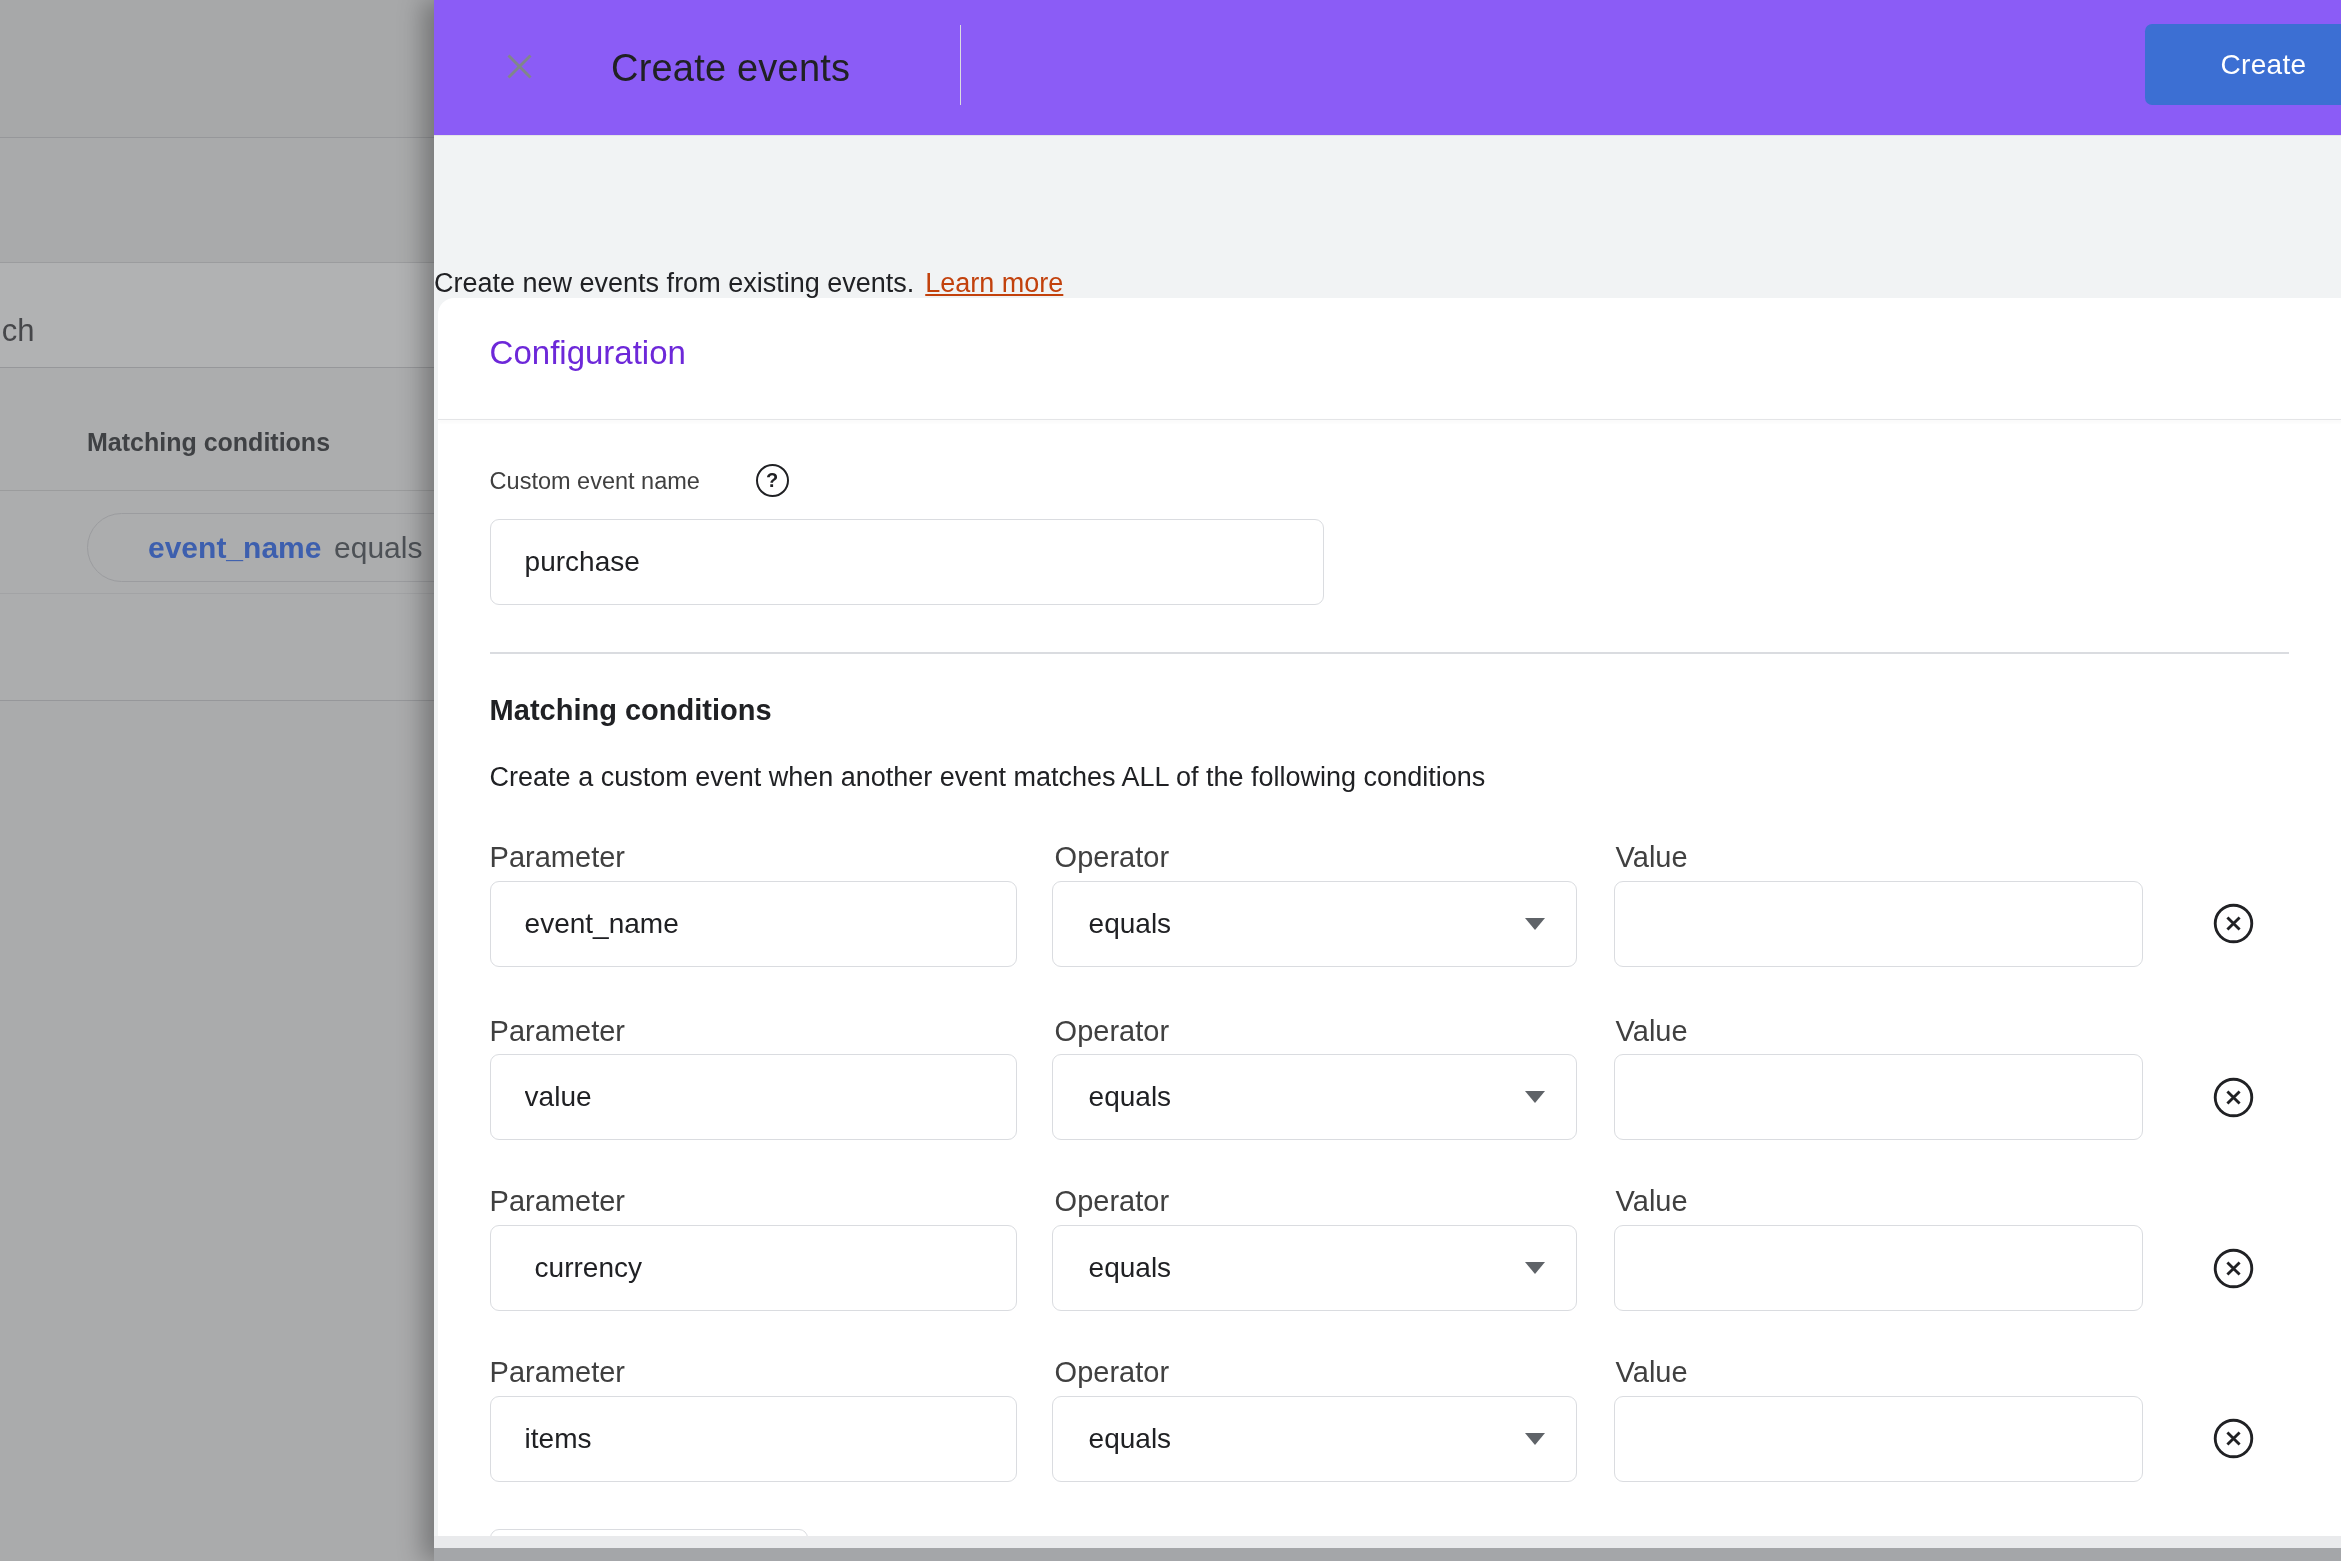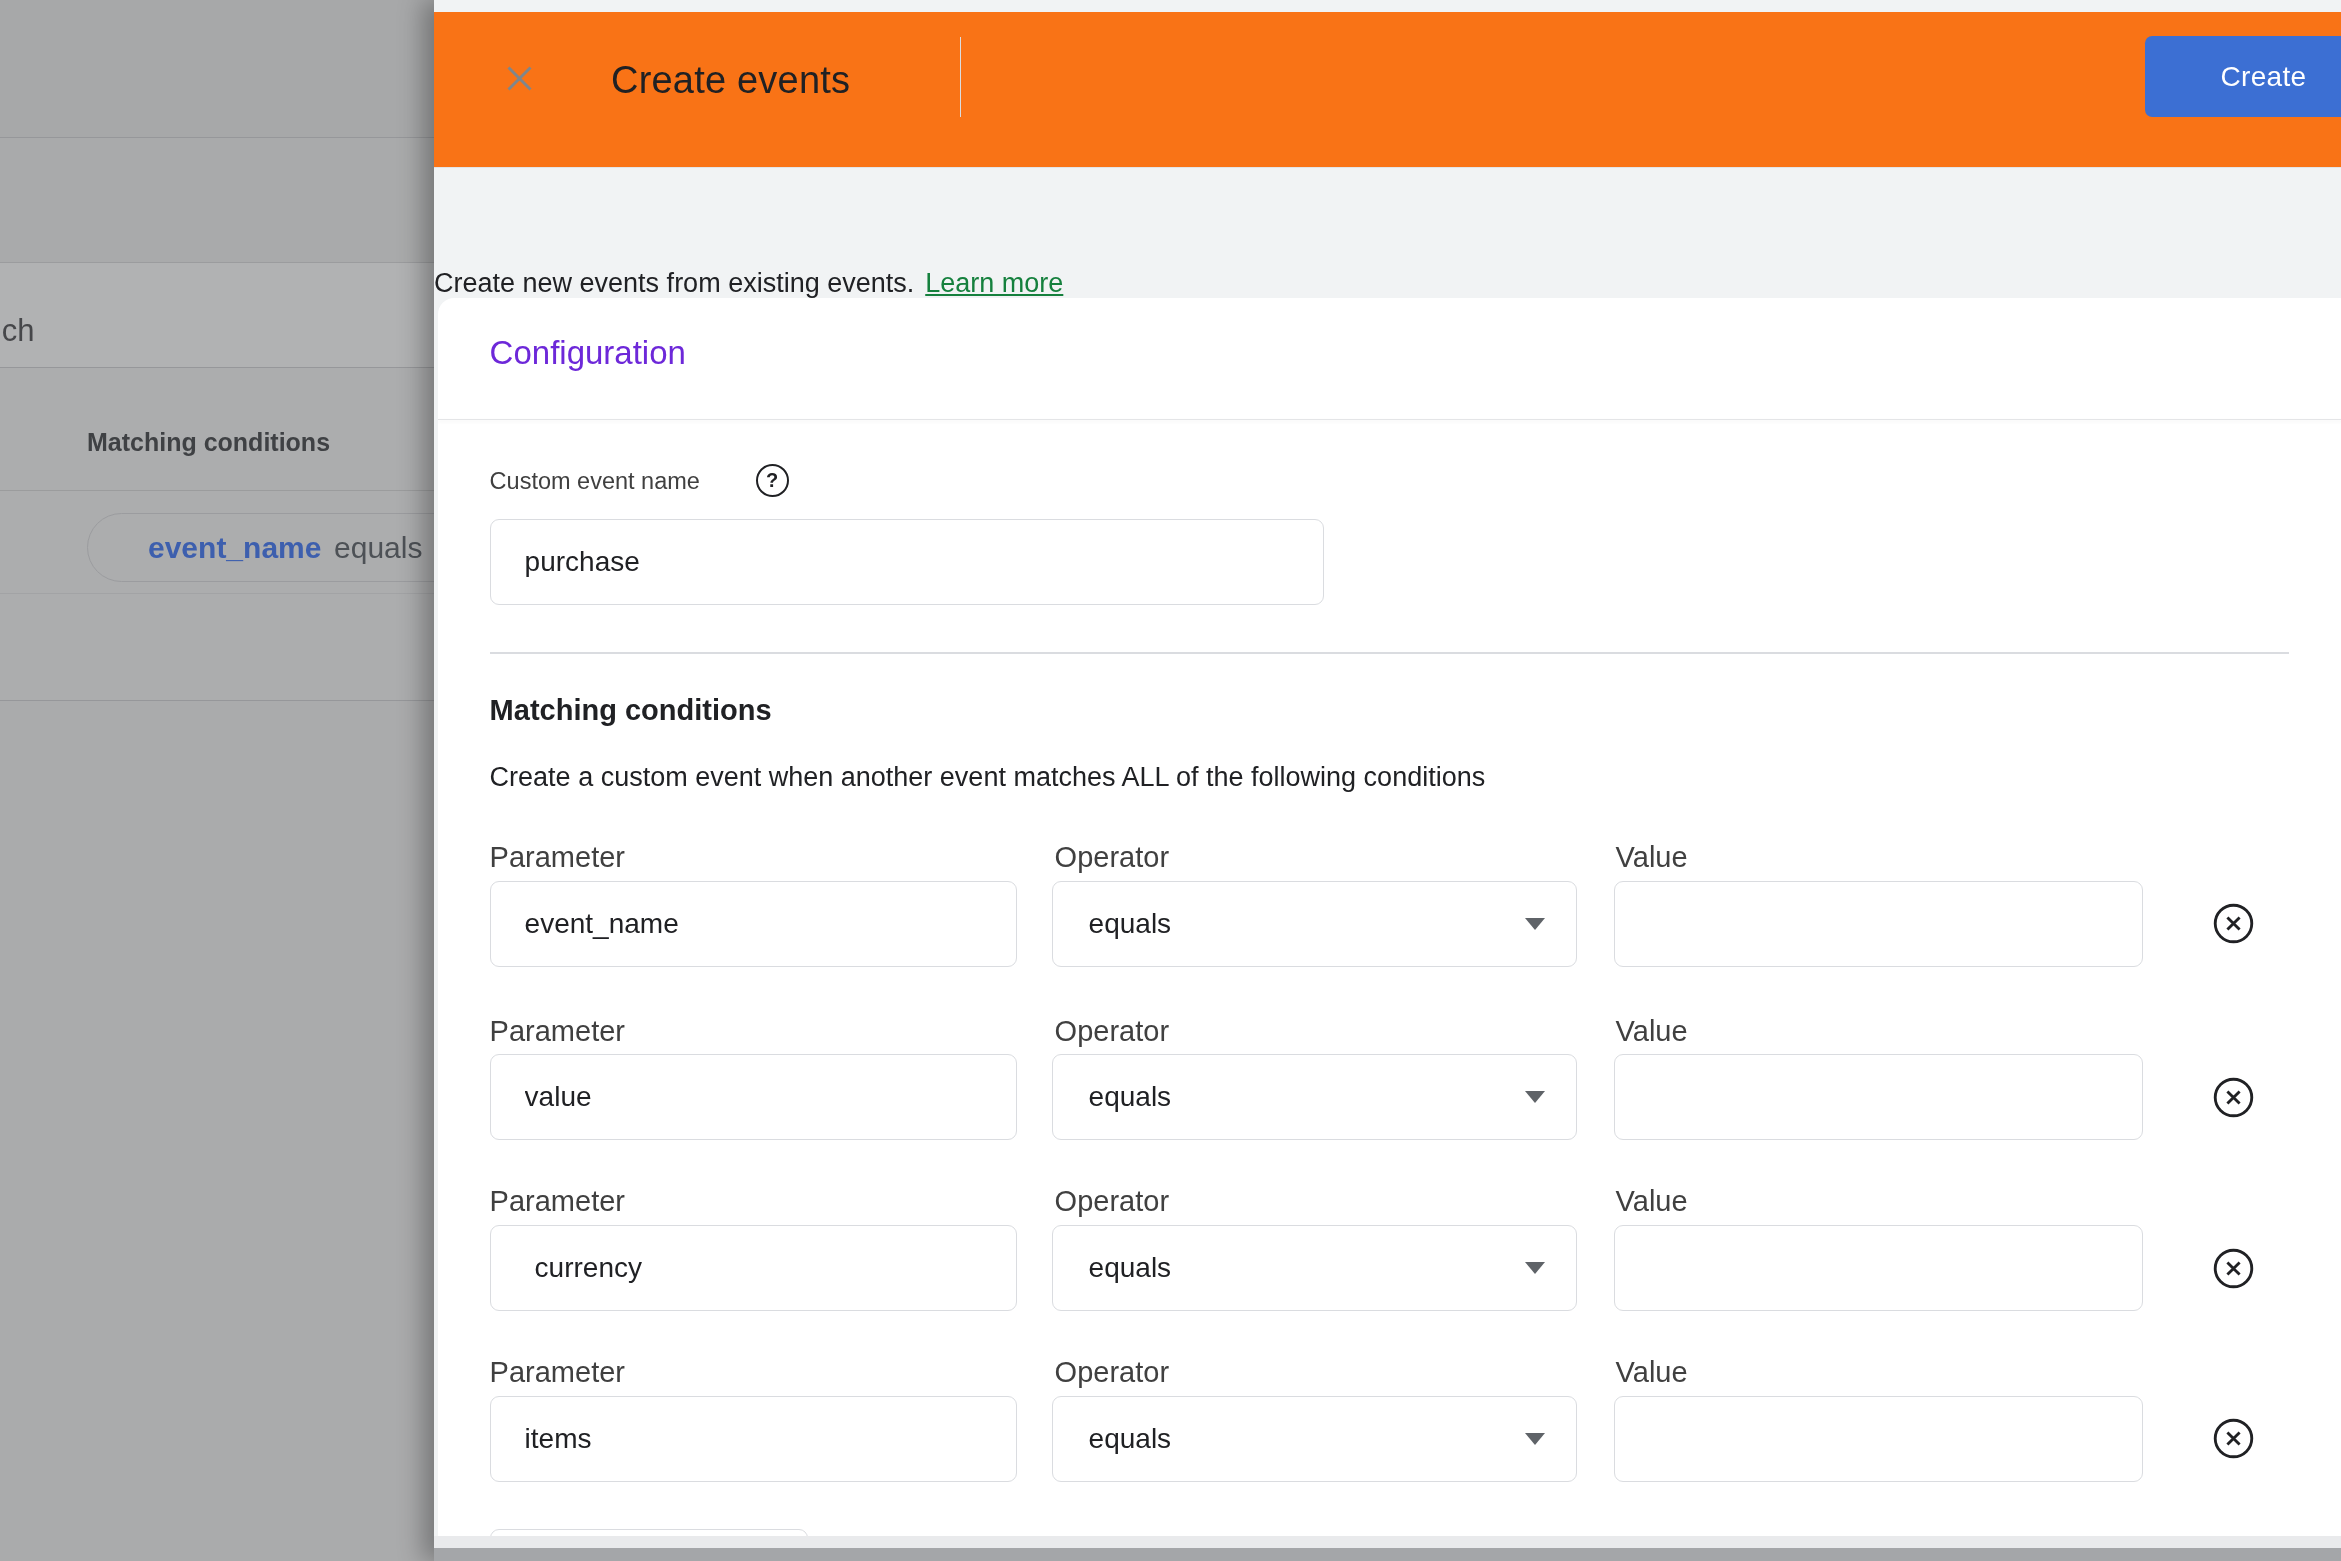--- a/index.html
+++ b/index.html
@@ -16,34 +16,34 @@
     border-radius:36px; display:flex; align-items:center; padding-left:60px;
     font-size:30px; white-space:nowrap; }
   .chip .p { color:#3d5fae; font-weight:700; }
   .chip .o { color:#4d5156; font-weight:500; margin:0 12.6px; }
   .chip .v { color:#3d5fae; font-weight:700; }
 
   
   #panel { position:absolute; left:434px; top:0; width:1908px; height:1561px;
     background:#f1f3f4; overflow:hidden; box-shadow:-11px 0 23.5px rgba(0,0,0,.30); }
 
-  #hdr { position:absolute; left:0; top:12px; width:1908px; height:156px; background:#f97316;
+  #hdr { position:absolute; left:0; top:0; width:1908px; height:136px; background:#8b5cf6;
     border-bottom:0.9px solid #e3e4e6; }
   #close-btn { position:absolute; left:56px; top:37px; width:58px; height:58px;
     display:flex; align-items:center; justify-content:center; cursor:pointer; }
   #panel-title { position:absolute; left:177px; top:0; height:136px; display:flex;
     align-items:center; font-size:38px; color:#202124; letter-spacing:0.2px; }
   #hdr-vdiv { position:absolute; left:526px; top:25px; width:0.9px; height:80px; background:#dadce0; }
   #create-btn { position:absolute; left:1711px; top:24.4px; width:237px; height:81px;
     background:#3c6fd3; border:none; border-radius:7.2px; color:#fff; font-size:28px;
     font-weight:500; font-family:inherit; letter-spacing:0.3px; cursor:pointer; }
 
   #banner { position:absolute; left:0; top:136px; width:1908px; height:163px;
     display:flex; align-items:flex-end; font-size:27px; color:#202124; }
-  #banner a { color:#15803d; text-decoration:underline; margin-left:11px; cursor:pointer; }
+  #banner a { color:#c2410c; text-decoration:underline; margin-left:11px; cursor:pointer; }
 
   #card { position:absolute; left:3.6px; top:298px; width:1905px; height:1240px;
     background:#fff; border-radius:16.3px 0 0 0; overflow:hidden; }
 
   #config-title { position:absolute; left:52px; top:36px; font-size:33px; color:#6d28d9; }
   #config-div { position:absolute; left:0; top:121px; width:1905px; height:0.9px;
     background:#e4e5e7; box-shadow:0 1.8px 3.6px rgba(0,0,0,.08); }
 
   .field-label { position:absolute; font-size:23.5px; color:#404040; }
   #cen-label { left:52px; top:170px; }

